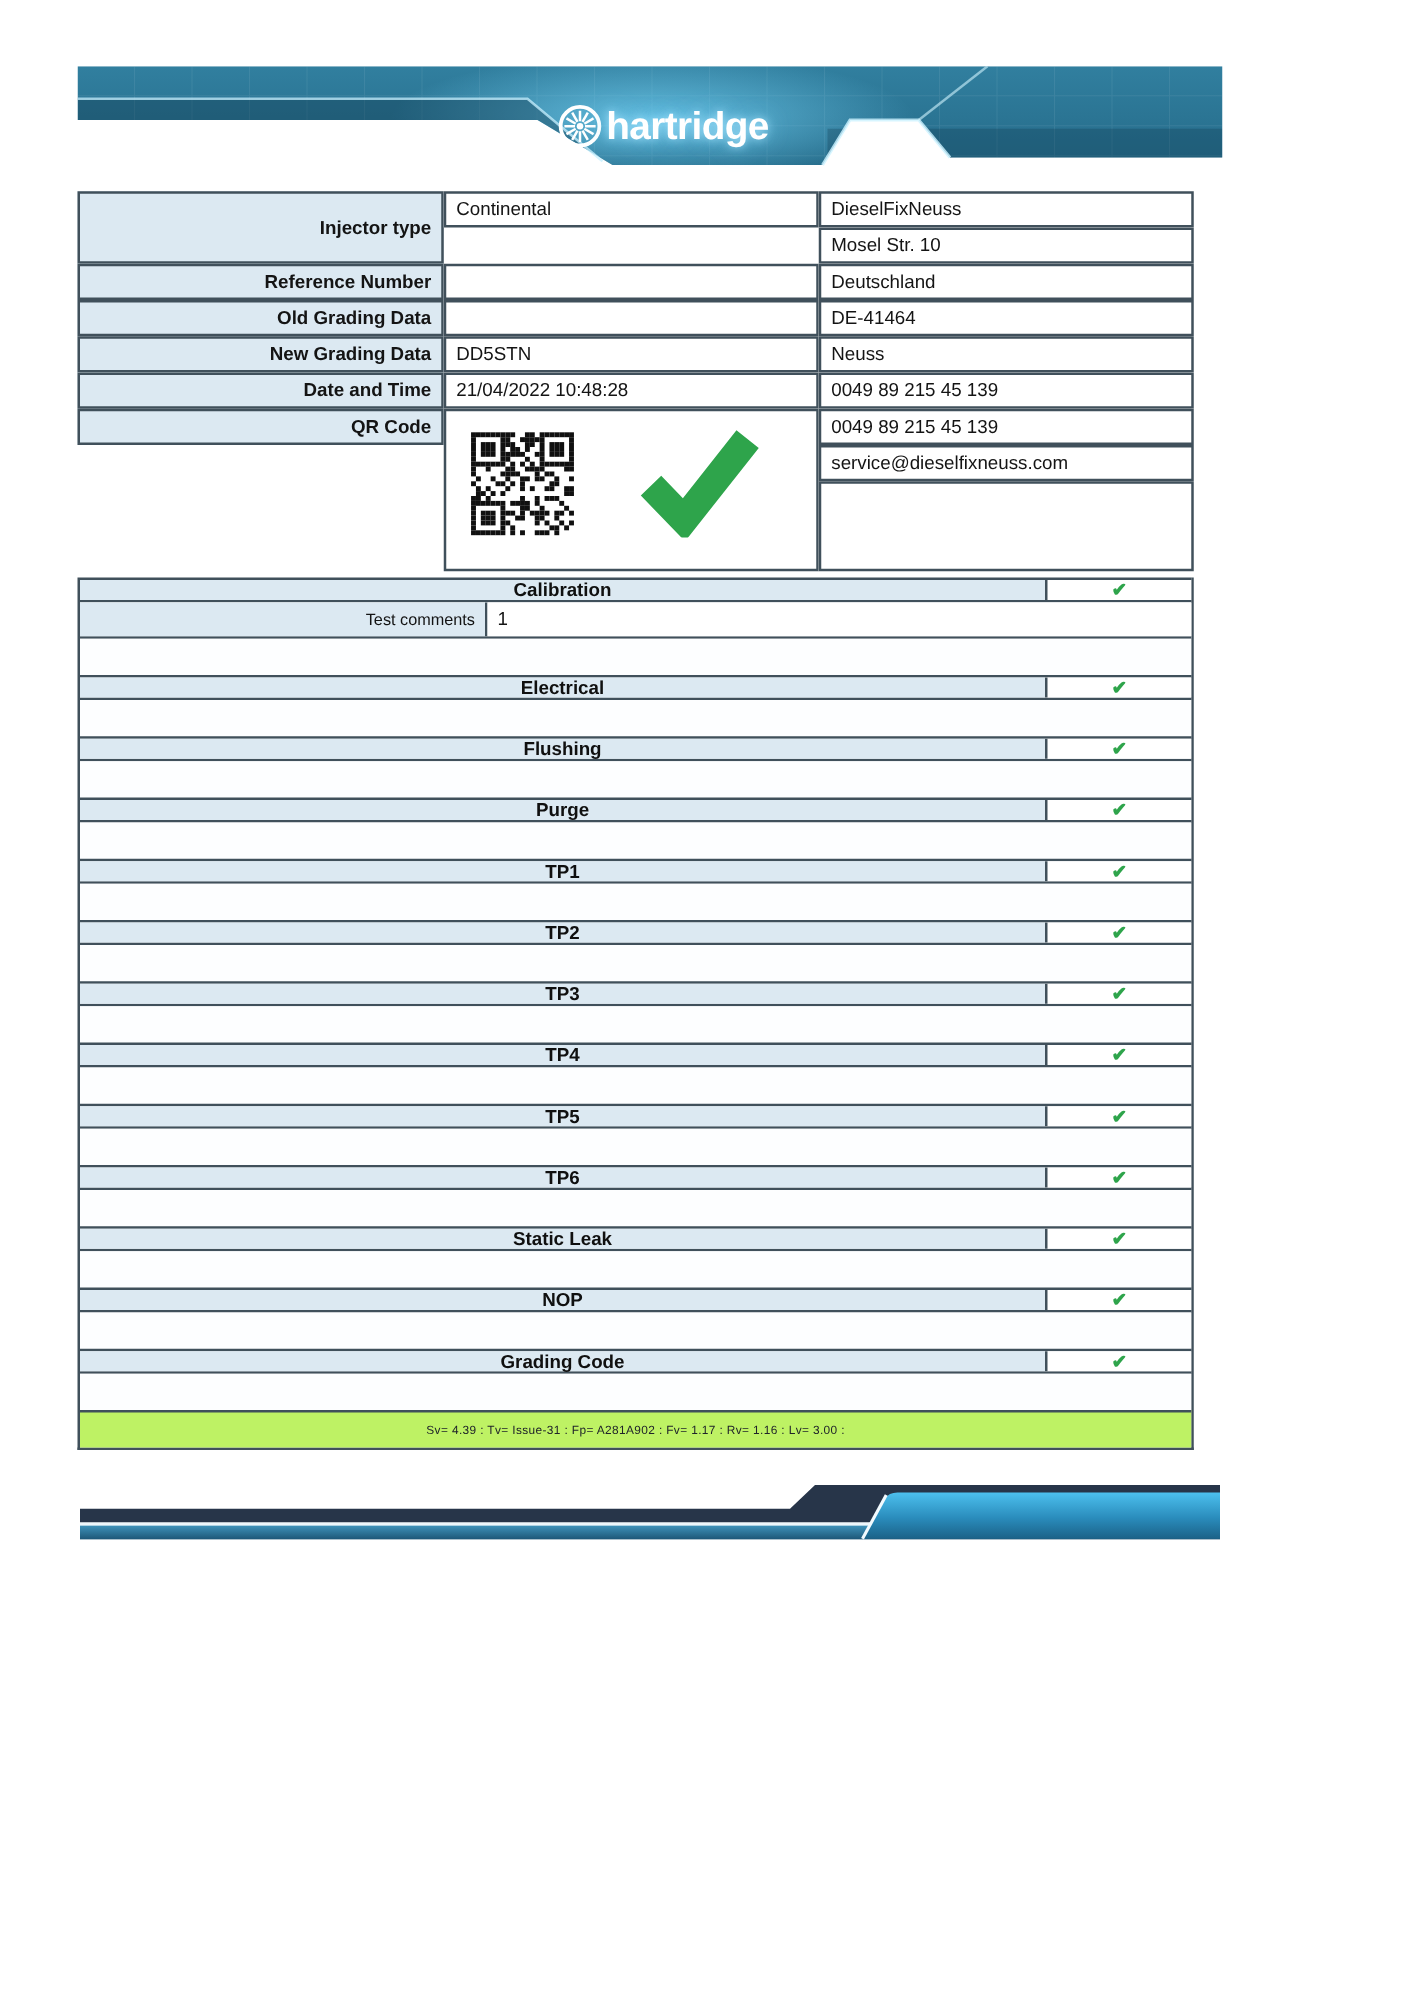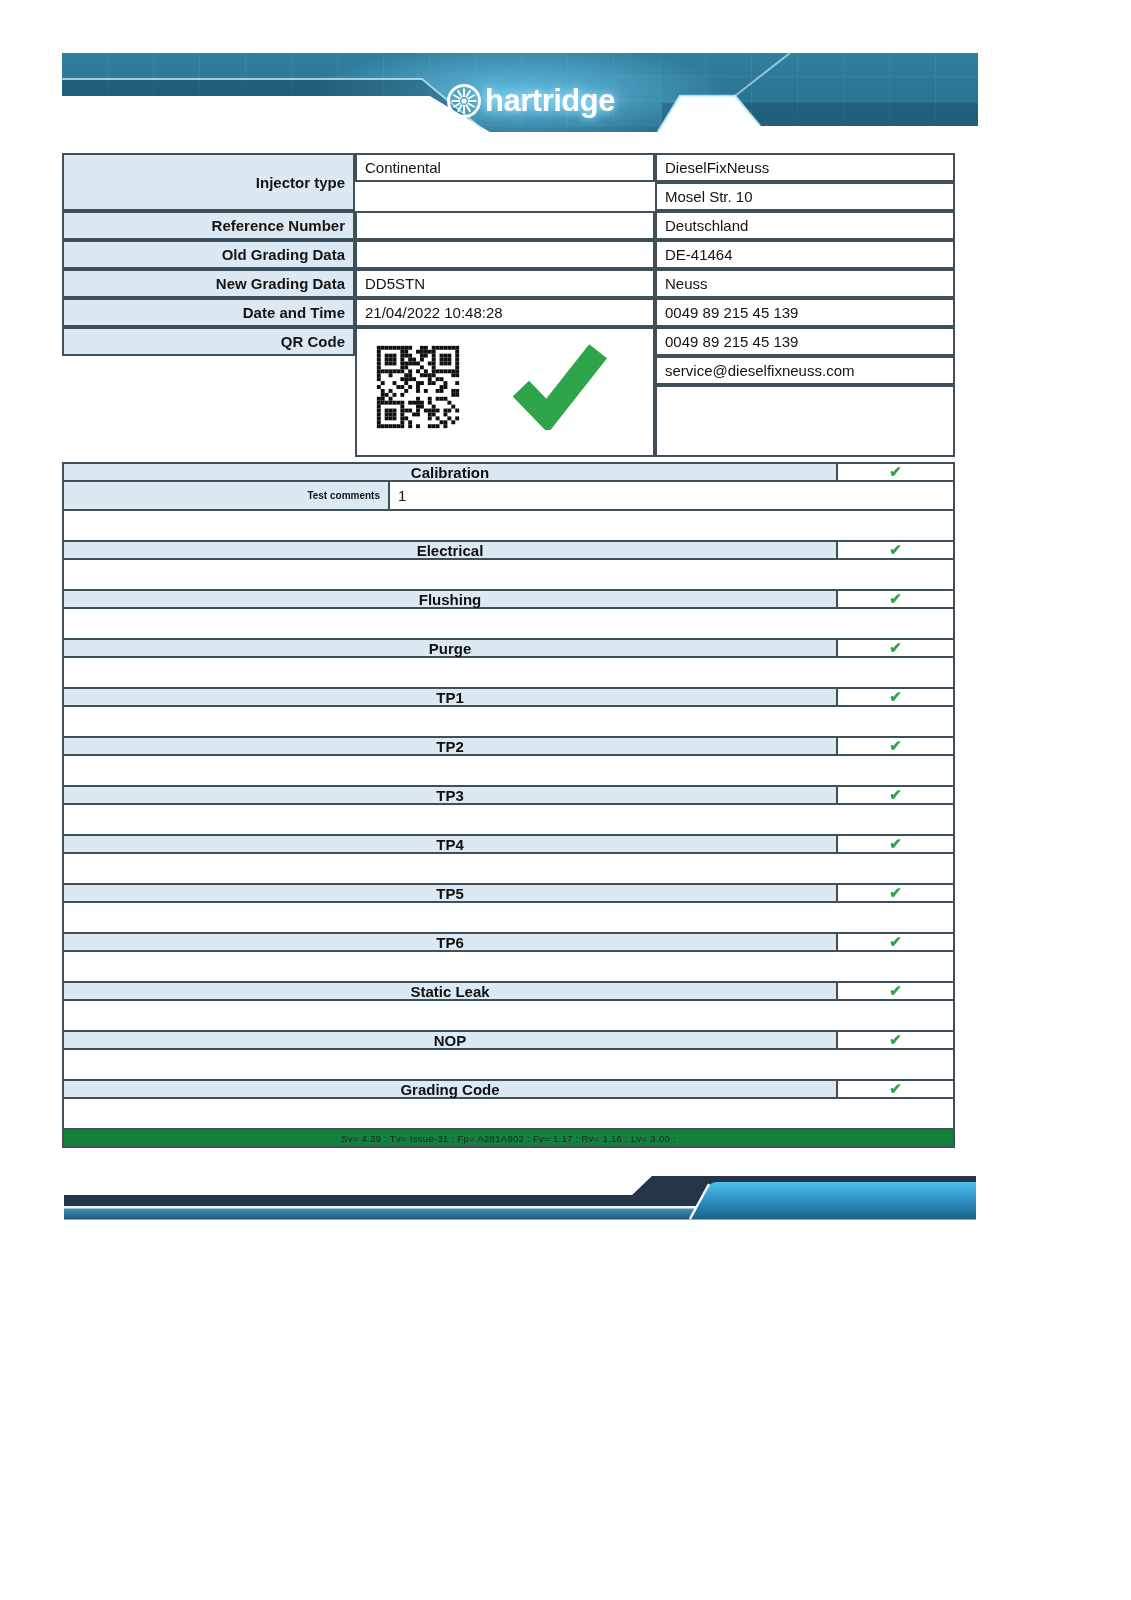--- a/index.html
+++ b/index.html
@@ -59,28 +59,28 @@
     flex:1;background:#dce9f2;font-weight:bold;font-size:15px;
     display:flex;align-items:center;justify-content:center;color:#101010;
   }
   .scheck{
     width:117px;background:#ffffff;border-left:2px solid #40505b;box-sizing:border-box;
     display:flex;align-items:center;justify-content:center;
     color:#2ea44b;font-size:15px;font-weight:bold;
   }
   .crow{height:29px;display:flex;box-sizing:border-box;border-bottom:2px solid #40505b;background:#fff;}
   .clabel{
-    width:326px;background:#dce9f2;font-weight:bold;font-size:10px;
+    width:326px;background:#dce9f2;font-weight:normal;font-size:13px;
     display:flex;align-items:center;justify-content:flex-end;
     padding-right:8px;border-right:2px solid #40505b;box-sizing:border-box;
   }
   .cval{flex:1;font-size:15px;display:flex;align-items:center;padding-left:8px;background:#fff;}
   .gap{height:29px;background:#fdfeff;}
   .vrow{
-    height:18px;border-top:2px solid #40505b;box-sizing:border-box;background:#15803d;
+    height:30px;border-top:2px solid #40505b;box-sizing:border-box;background:#bef264;
     display:flex;align-items:center;justify-content:center;
     font-size:9.5px;color:#20242a;letter-spacing:.3px;
   }
 
   
   .footer-banner{position:relative;width:924px;height:45px;margin:27px 0 0 -10px;}
 </style>
 </head>
 <body>
 

